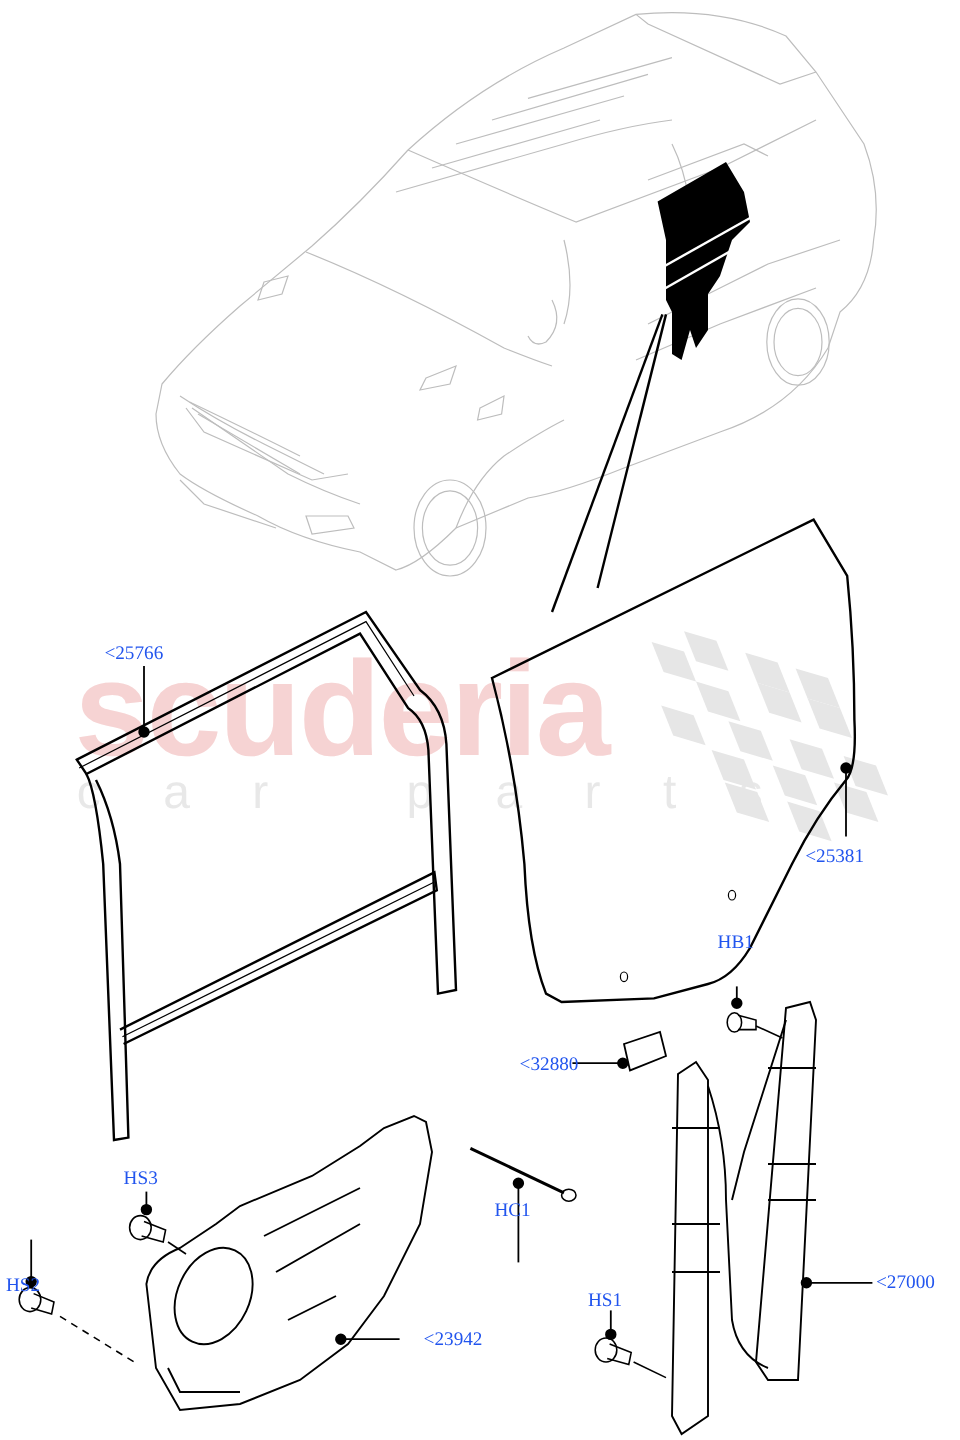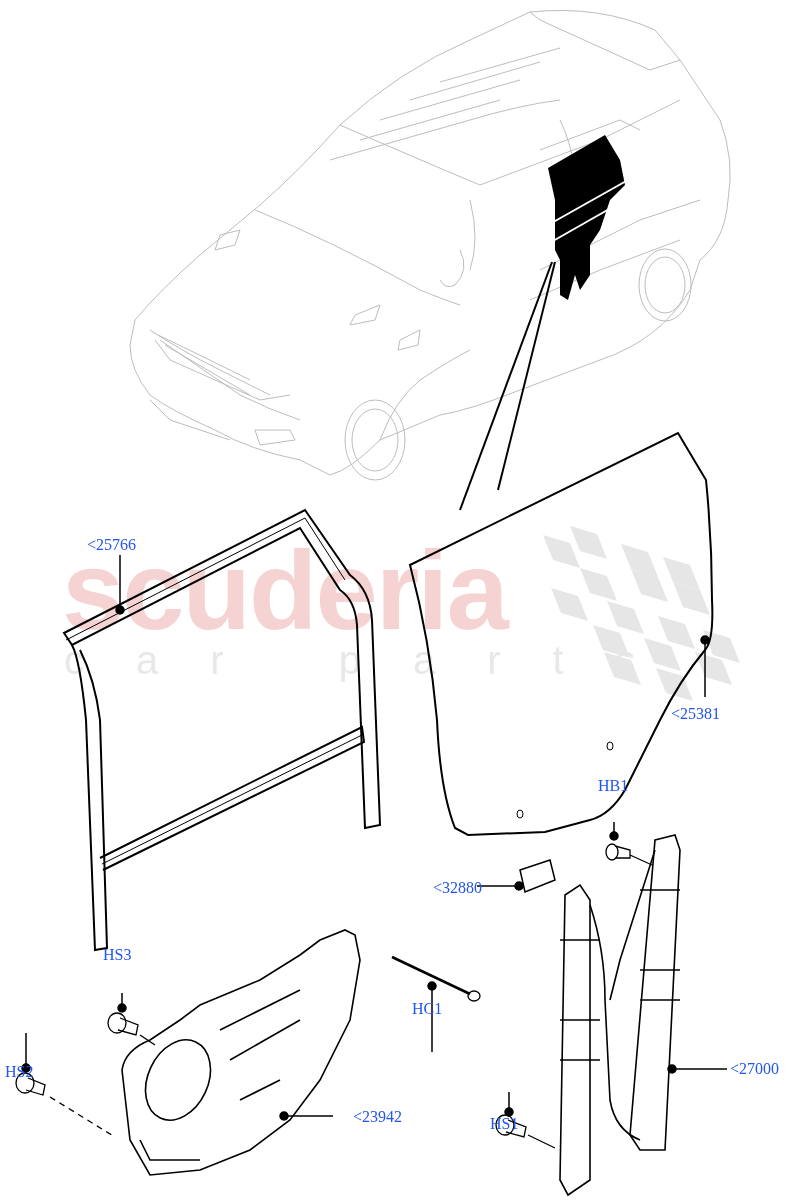--- a/index.html
+++ b/index.html
@@ -161,20 +161,20 @@
         <circle cx="509" cy="1112" r="4"></circle>
       <line x1="284" y1="1116" x2="333" y2="1116"></line>
         <circle cx="284" cy="1116" r="4"></circle>
     </g>
   </svg>
 
   <div class="callout" style="left:87px; top:537px;">&lt;25766</div>
   <div class="callout" style="left:671px; top:706px;text-align:right;">&lt;25381</div>
   <div class="callout" style="left:598px; top:778px;">HB1</div>
   <div class="callout" style="left:433px; top:880px;">&lt;32880</div>
-  <div class="callout" style="left:103px; top:947px;">HS3</div>
+  <div class="callout" style="left:103px; top:975px;">HS3</div>
   <div class="callout" style="left:5px; top:1064px;">HS2</div>
   <div class="callout" style="left:412px; top:1001px;">HC1</div>
   <div class="callout" style="left:730px; top:1061px;">&lt;27000</div>
-  <div class="callout" style="left:490px; top:1116px;">HS1</div>
+  <div class="callout" style="left:490px; top:1076px;">HS1</div>
   <div class="callout" style="left:353px; top:1109px;">&lt;23942</div>
 
 </div>
 
 </body></html>

